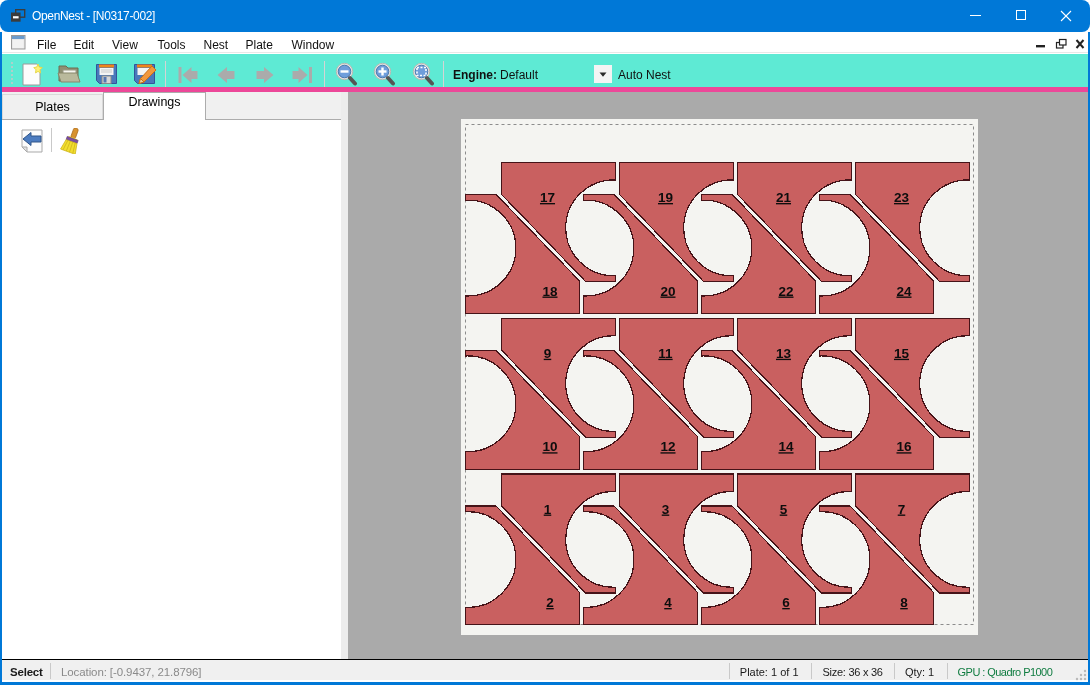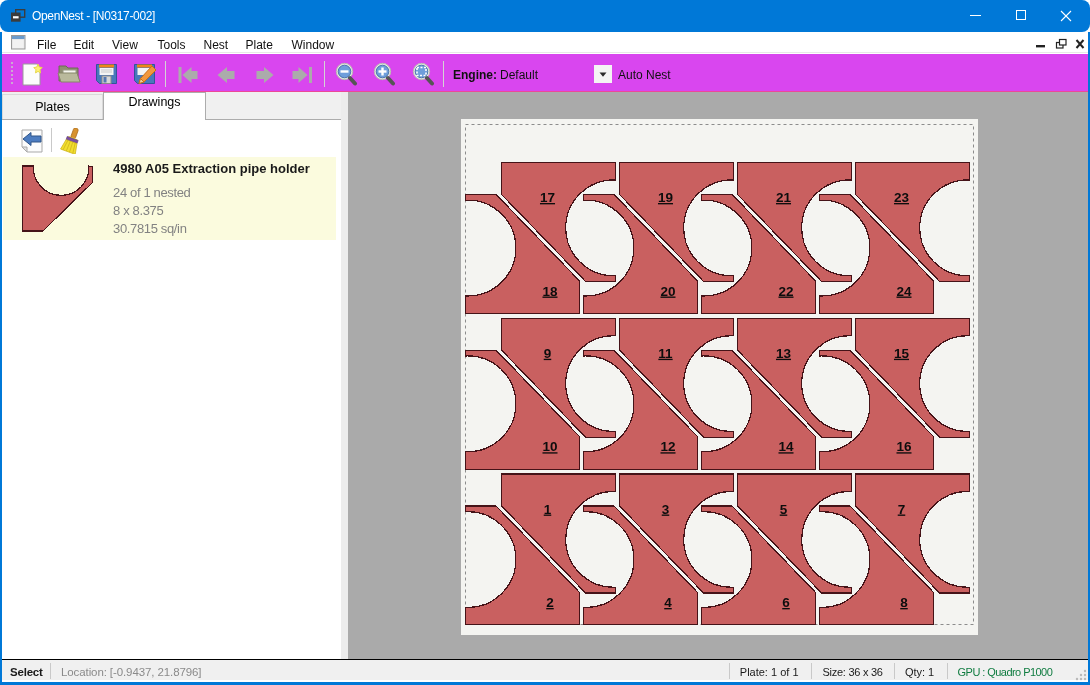--- a/index.html
+++ b/index.html
@@ -3,21 +3,21 @@
 <meta charset="utf-8">
 <style>
 * { margin:0; padding:0; box-sizing:border-box; }
 body { font-family:"Liberation Sans", sans-serif; }
 #win { position:relative; width:1090px; height:685px; background:#fff; overflow:hidden; }
 .abs { position:absolute; }
 #titlebar { left:0; top:0; width:1090px; height:32px; background:#0078d7; color:#fff;border-radius:8px; }
 #title-text { position:absolute; left:32px; top:9px; font-size:12px; color:#fff; letter-spacing:-0.35px; }
 #menubar { left:2px; top:32px; width:1086px; height:21px; background:#fff; border-bottom:1px solid #e8e8e8; }
 .mitem { position:absolute; top:6px; font-size:12px; color:#111; }
-#toolbar { left:2px; top:54px; width:1086px; height:38px; background:#d946ef; border-bottom:1px solid #ec4899; }
+#toolbar { left:2px; top:54px; width:1086px; height:38px; background:#5eead4; border-bottom:5px solid #ec4899; }
 .tsep { position:absolute; top:7px; width:1px; height:26px; background:#d4d4d4; }
 #sidebar { left:2px; top:92px; width:339px; height:567px; background:#f0f0f0; }
 #panelbody { position:absolute; left:0px; top:27px; width:339px; height:540px; background:#fff; border-top:1px solid #acacac; }
 .tab { position:absolute; font-size:12.5px; text-align:center; }
 #tab1 { left:0px; top:2px; width:101px; height:25px; background:#f0f0f0; border:1px solid #d9d9d9; border-bottom:none; padding-top:5px; }
 #tab2 { left:101px; top:0px; width:103px; height:28px; background:#fff; border:1px solid #acacac; border-bottom:none; padding-top:2px; z-index:3; }
 #ptoolbar { position:absolute; left:0; top:1px; width:339px; height:33px; background:#fff; }
 #item { position:absolute; left:1px; top:37px; width:333px; height:83px; background:#fbfbde; }
 #item .t1 { position:absolute; left:110px; top:4px; font-size:13px; font-weight:bold; color:#1a1a1a; }
 #item .t2 { position:absolute; left:110px; font-size:13px; color:#828282; letter-spacing:-0.35px; }
@@ -171,29 +171,20 @@
         <div class="abs" style="left:49px;top:7px;width:1px;height:24px;background:#c9c9c9"></div>
         <svg class="abs" style="left:57px;top:7px" width="26" height="26" viewBox="0 0 26 26">
           <g transform="translate(13.5,11) rotate(20)">
             <rect x="-2.4" y="-11.5" width="4.8" height="11" rx="2" fill="#d8922f" stroke="#a96a1a" stroke-width="0.7"></rect>
             <path d="M-4.5 -1.5 L4.5 -1.5 L5.5 2.5 L-5.5 2.5 Z" fill="#f2de2e"></path>
             <rect x="-5.8" y="-0.6" width="11.6" height="3.4" fill="#7b4fa0" stroke="#5d3a7e" stroke-width="0.6"></rect>
             <path d="M-5.8 2.8 L5.8 2.8 L7.8 13.5 L-7.8 13.5 Z" fill="#f2de2e" stroke="#cdb31b" stroke-width="0.7"></path>
             <path d="M-3.9 3 L-5.2 13.3 M-1.3 3 L-1.7 13.3 M1.3 3 L1.7 13.3 M3.9 3 L5.2 13.3" stroke="#cdb31b" stroke-width="0.7" fill="none"></path>
           </g>
         </svg>
-      </div>
-      <div id="item">
-        <svg class="abs" style="left:19px;top:8px" width="74" height="68" viewBox="0 0 74 68">
-          <path shape-rendering="crispEdges" d="M0.5 66 L0.5 1 L11.5 1 A27.7 27.7 0 1 0 66.8 1 L70.5 2 L70.5 17.5 L20.9 66 Z" fill="#c96060" stroke="#451318" stroke-width="1.2"></path>
-        </svg>
-        <div class="t1">4980 A05 Extraction pipe holder</div>
-        <div class="t2" style="top:28px">24 of 1 nested</div>
-        <div class="t2" style="top:46px">8 x 8.375</div>
-        <div class="t2" style="top:64px">30.7815 sq/in</div>
       </div>
     </div>
   </div>
   <div id="splitter" class="abs"></div>
 
   <div id="canvas" class="abs"></div>
   <svg class="abs" style="left:461px;top:119px" width="517" height="516" viewBox="0 0 517 516">
     <defs>
       <path id="pp" d="M0 119 L0 101.5 A47.9 47.9 0 1 0 0 5.8 L0 0 L30.2 0 L114 86.8 L114 119 Z" fill="#c96060" stroke="#451318" stroke-width="1.2"></path>
     </defs>

